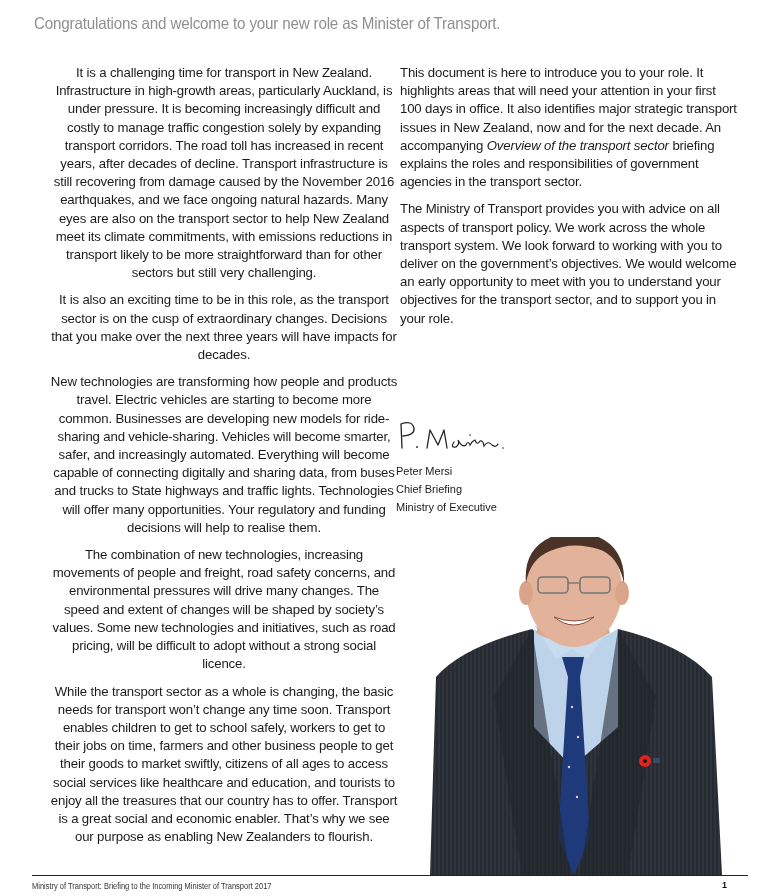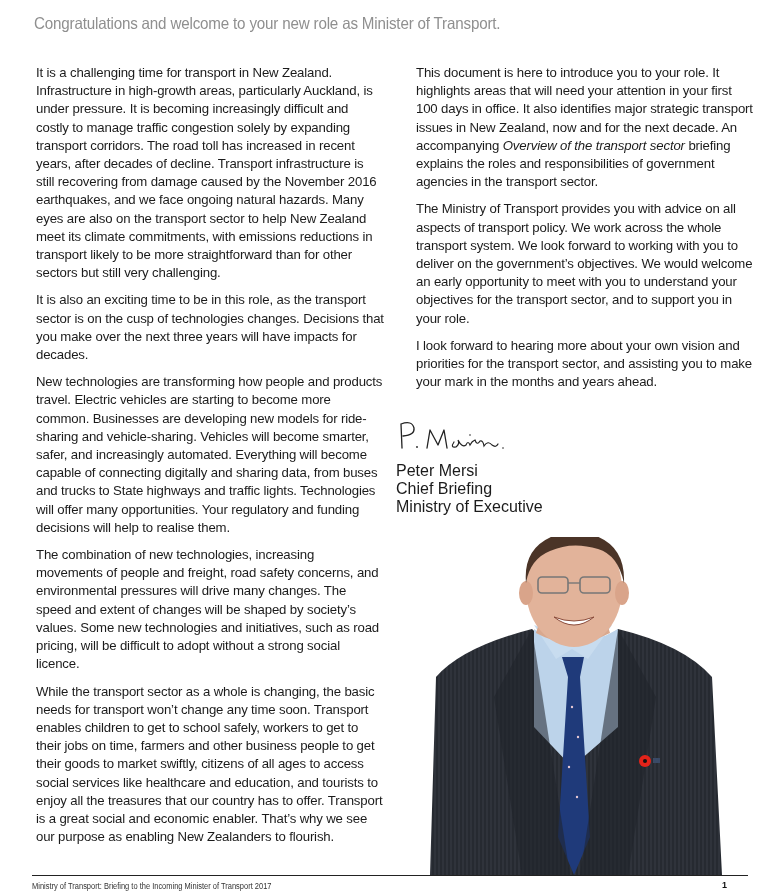--- a/index.html
+++ b/index.html
@@ -1,47 +1,46 @@
 <!DOCTYPE html>
 <html><head>
   <meta charset="utf-8">
   <style>
     html, body { margin: 0; padding: 0; background: #ffffff; }
     body { width: 780px; height: 896px; position: relative; overflow: hidden; font-family: "Liberation Sans", sans-serif; color: #1b1b1b; }
     .heading { position: absolute; left: 34px; top: 14px; font-size: 16.5px; color: #8f8f8f; letter-spacing: -0.2px; white-space: nowrap; transform: scaleX(0.92); transform-origin: left top; }
     .col { position: absolute; top: 64px; font-size: 13.2px; line-height: 18.2px; letter-spacing: -0.15px; }
-    .col-left { left: 36px; width: 348px; }
-    .col-right { left: 416px; width: 340px; }
+    .col-left { left: 50px; width: 348px; text-align: center; }
+    .col-right { left: 400px; width: 340px; }
     .col p { margin: 0 0 9px 0; }
     .col em { font-style: italic; }
     .sig-block { position: absolute; left: 396px; top: 418px; }
     .signature { width: 110px; height: 36px; }
-    .sig-lines { margin-top: 4px; font-size: 16px; line-height: 18px; }
+    .sig-lines { margin-top: 4px; font-size: 11px; line-height: 18px; }
     .photo { position: absolute; left: 422px; top: 537px; width: 306px; height: 338px; }
     .footer-rule { position: absolute; left: 32px; top: 875px; width: 716px; height: 1px; background: #222; }
     .footer-text { position: absolute; left: 32px; top: 881px; font-size: 8.5px; color: #333; white-space: nowrap; transform: scaleX(0.88); transform-origin: left top; }
     .page-num { position: absolute; left: 722px; top: 880px; font-size: 9px; font-weight: bold; color: #111; }
   </style>
 </head>
 <body>
 
 <div class="heading">Congratulations and welcome to your new role as Minister of Transport.</div>
 
 <div class="col col-left">
   <p>It is a challenging time for transport in New Zealand. Infrastructure in high-growth areas, particularly Auckland, is under pressure. It is becoming increasingly difficult and costly to manage traffic congestion solely by expanding transport corridors. The road toll has increased in recent years, after decades of decline. Transport infrastructure is still recovering from damage caused by the November 2016 earthquakes, and we face ongoing natural hazards. Many eyes are also on the transport sector to help New Zealand meet its climate commitments, with emissions reductions in transport likely to be more straightforward than for other sectors but still very challenging.</p>
-  <p>It is also an exciting time to be in this role, as the transport sector is on the cusp of technologies changes. Decisions that you make over the next three years will have impacts for decades.</p>
+  <p>It is also an exciting time to be in this role, as the transport sector is on the cusp of extraordinary changes. Decisions that you make over the next three years will have impacts for decades.</p>
   <p>New technologies are transforming how people and products travel. Electric vehicles are starting to become more common. Businesses are developing new models for ride-sharing and vehicle-sharing. Vehicles will become smarter, safer, and increasingly automated. Everything will become capable of connecting digitally and sharing data, from buses and trucks to State highways and traffic lights. Technologies will offer many opportunities. Your regulatory and funding decisions will help to realise them.</p>
   <p>The combination of new technologies, increasing movements of people and freight, road safety concerns, and environmental pressures will drive many changes. The speed and extent of changes will be shaped by society’s values. Some new technologies and initiatives, such as road pricing, will be difficult to adopt without a strong social licence.</p>
   <p>While the transport sector as a whole is changing, the basic needs for transport won’t change any time soon. Transport enables children to get to school safely, workers to get to their jobs on time, farmers and other business people to get their goods to market swiftly, citizens of all ages to access social services like healthcare and education, and tourists to enjoy all the treasures that our country has to offer. Transport is a great social and economic enabler. That’s why we see our purpose as enabling New Zealanders to flourish.</p>
 </div>
 
 <div class="col col-right">
   <p><span>This document is here to introduce you to your role. It highlights areas that will need your attention in your first 100 days in office. It also identifies major strategic transport issues in New Zealand, now and for the next decade. An accompanying </span><em>Overview of the transport sector</em><span> briefing explains the roles and responsibilities of government agencies in the transport sector.</span></p>
   <p>The Ministry of Transport provides you with advice on all aspects of transport policy. We work across the whole transport system. We look forward to working with you to deliver on the government’s objectives. We would welcome an early opportunity to meet with you to understand your objectives for the transport sector, and to support you in your role.</p>
-  <p>I look forward to hearing more about your own vision and priorities for the transport sector, and assisting you to make your mark in the months and years ahead.</p>
 </div>
 
 <div class="sig-block">
   <svg class="signature" viewBox="0 0 110 36">
     <path d="M6 30 L5 6 Q16 2 18 10 Q19 17 7 18" fill="none" stroke="#222" stroke-width="1.3" stroke-linecap="round"></path>
     <circle cx="21" cy="29" r="0.9" fill="#222"></circle>
     <path d="M31 30 L34 12 L42 27 L48 12 L51 30" fill="none" stroke="#222" stroke-width="1.3" stroke-linecap="round" stroke-linejoin="round"></path>
     <path d="M58 24 Q54 30 60 29 Q64 26 62 22 Q66 30 70 27 Q72 22 74 27 Q76 23 79 22 Q81 28 84 23 Q87 22 88 28 Q92 22 96 27 Q100 30 102 26" fill="none" stroke="#222" stroke-width="1.2" stroke-linecap="round"></path>
     <circle cx="74" cy="17" r="0.8" fill="#222"></circle>
     <circle cx="107" cy="30" r="0.8" fill="#222"></circle>

